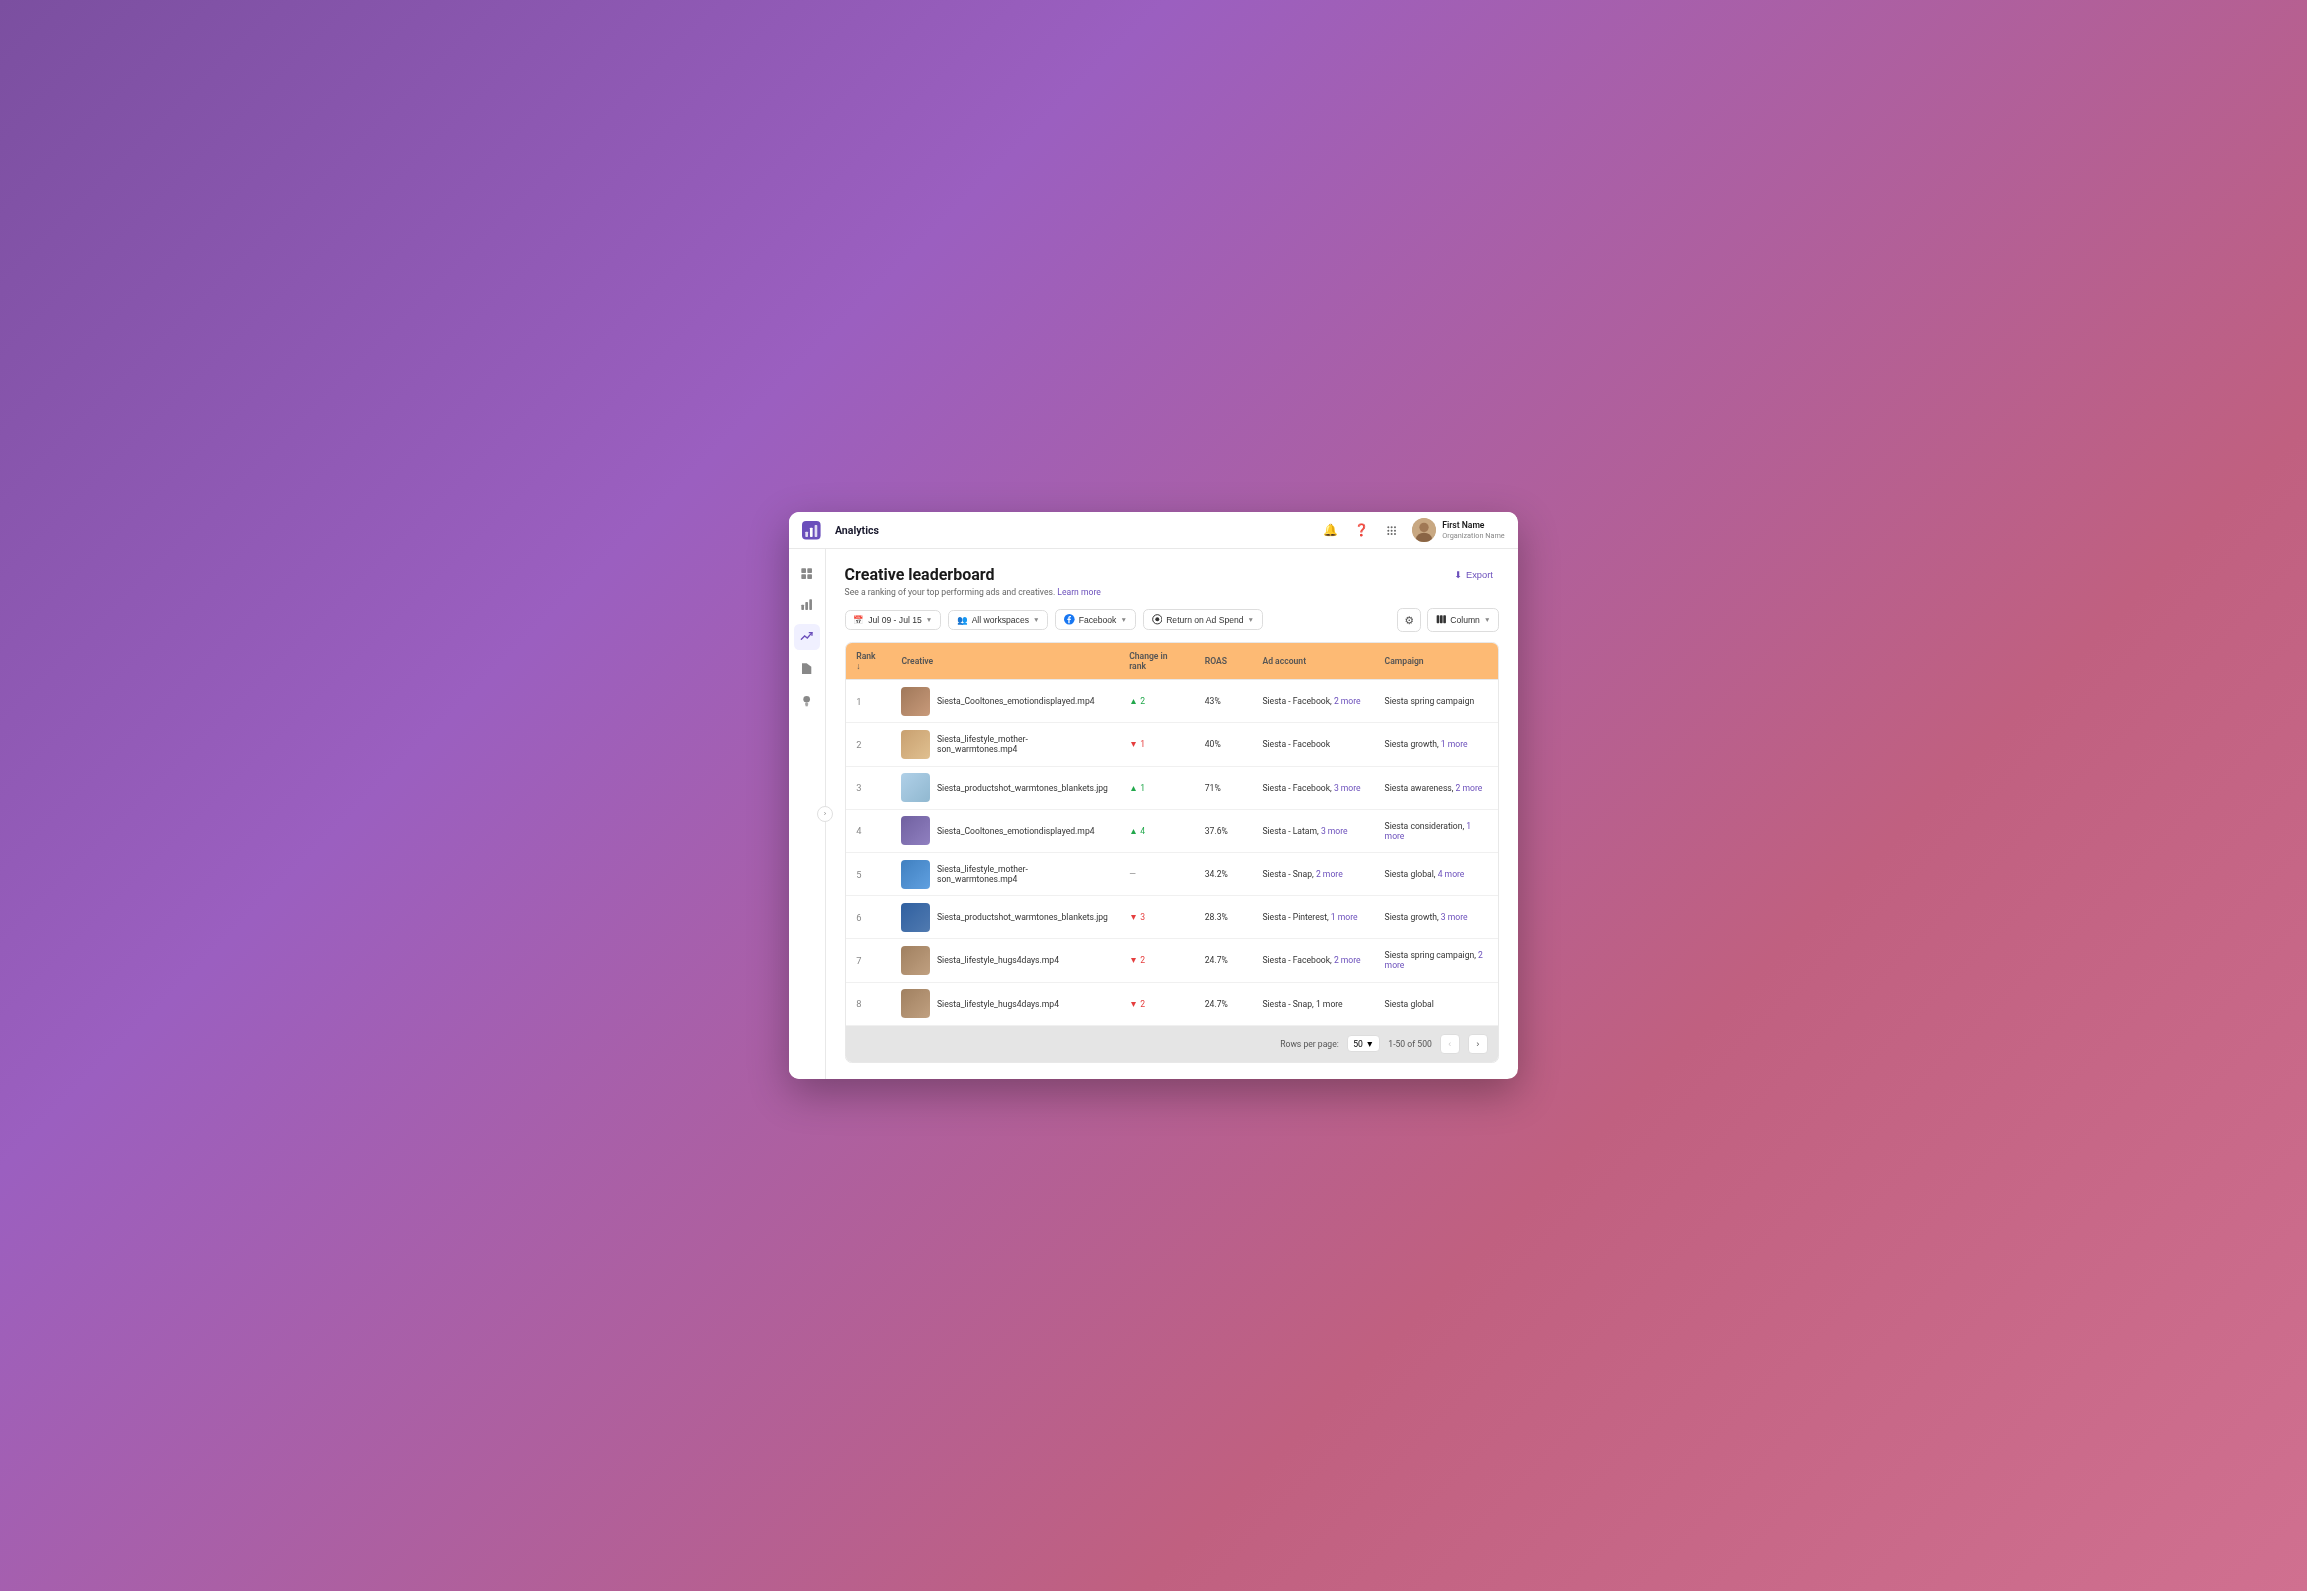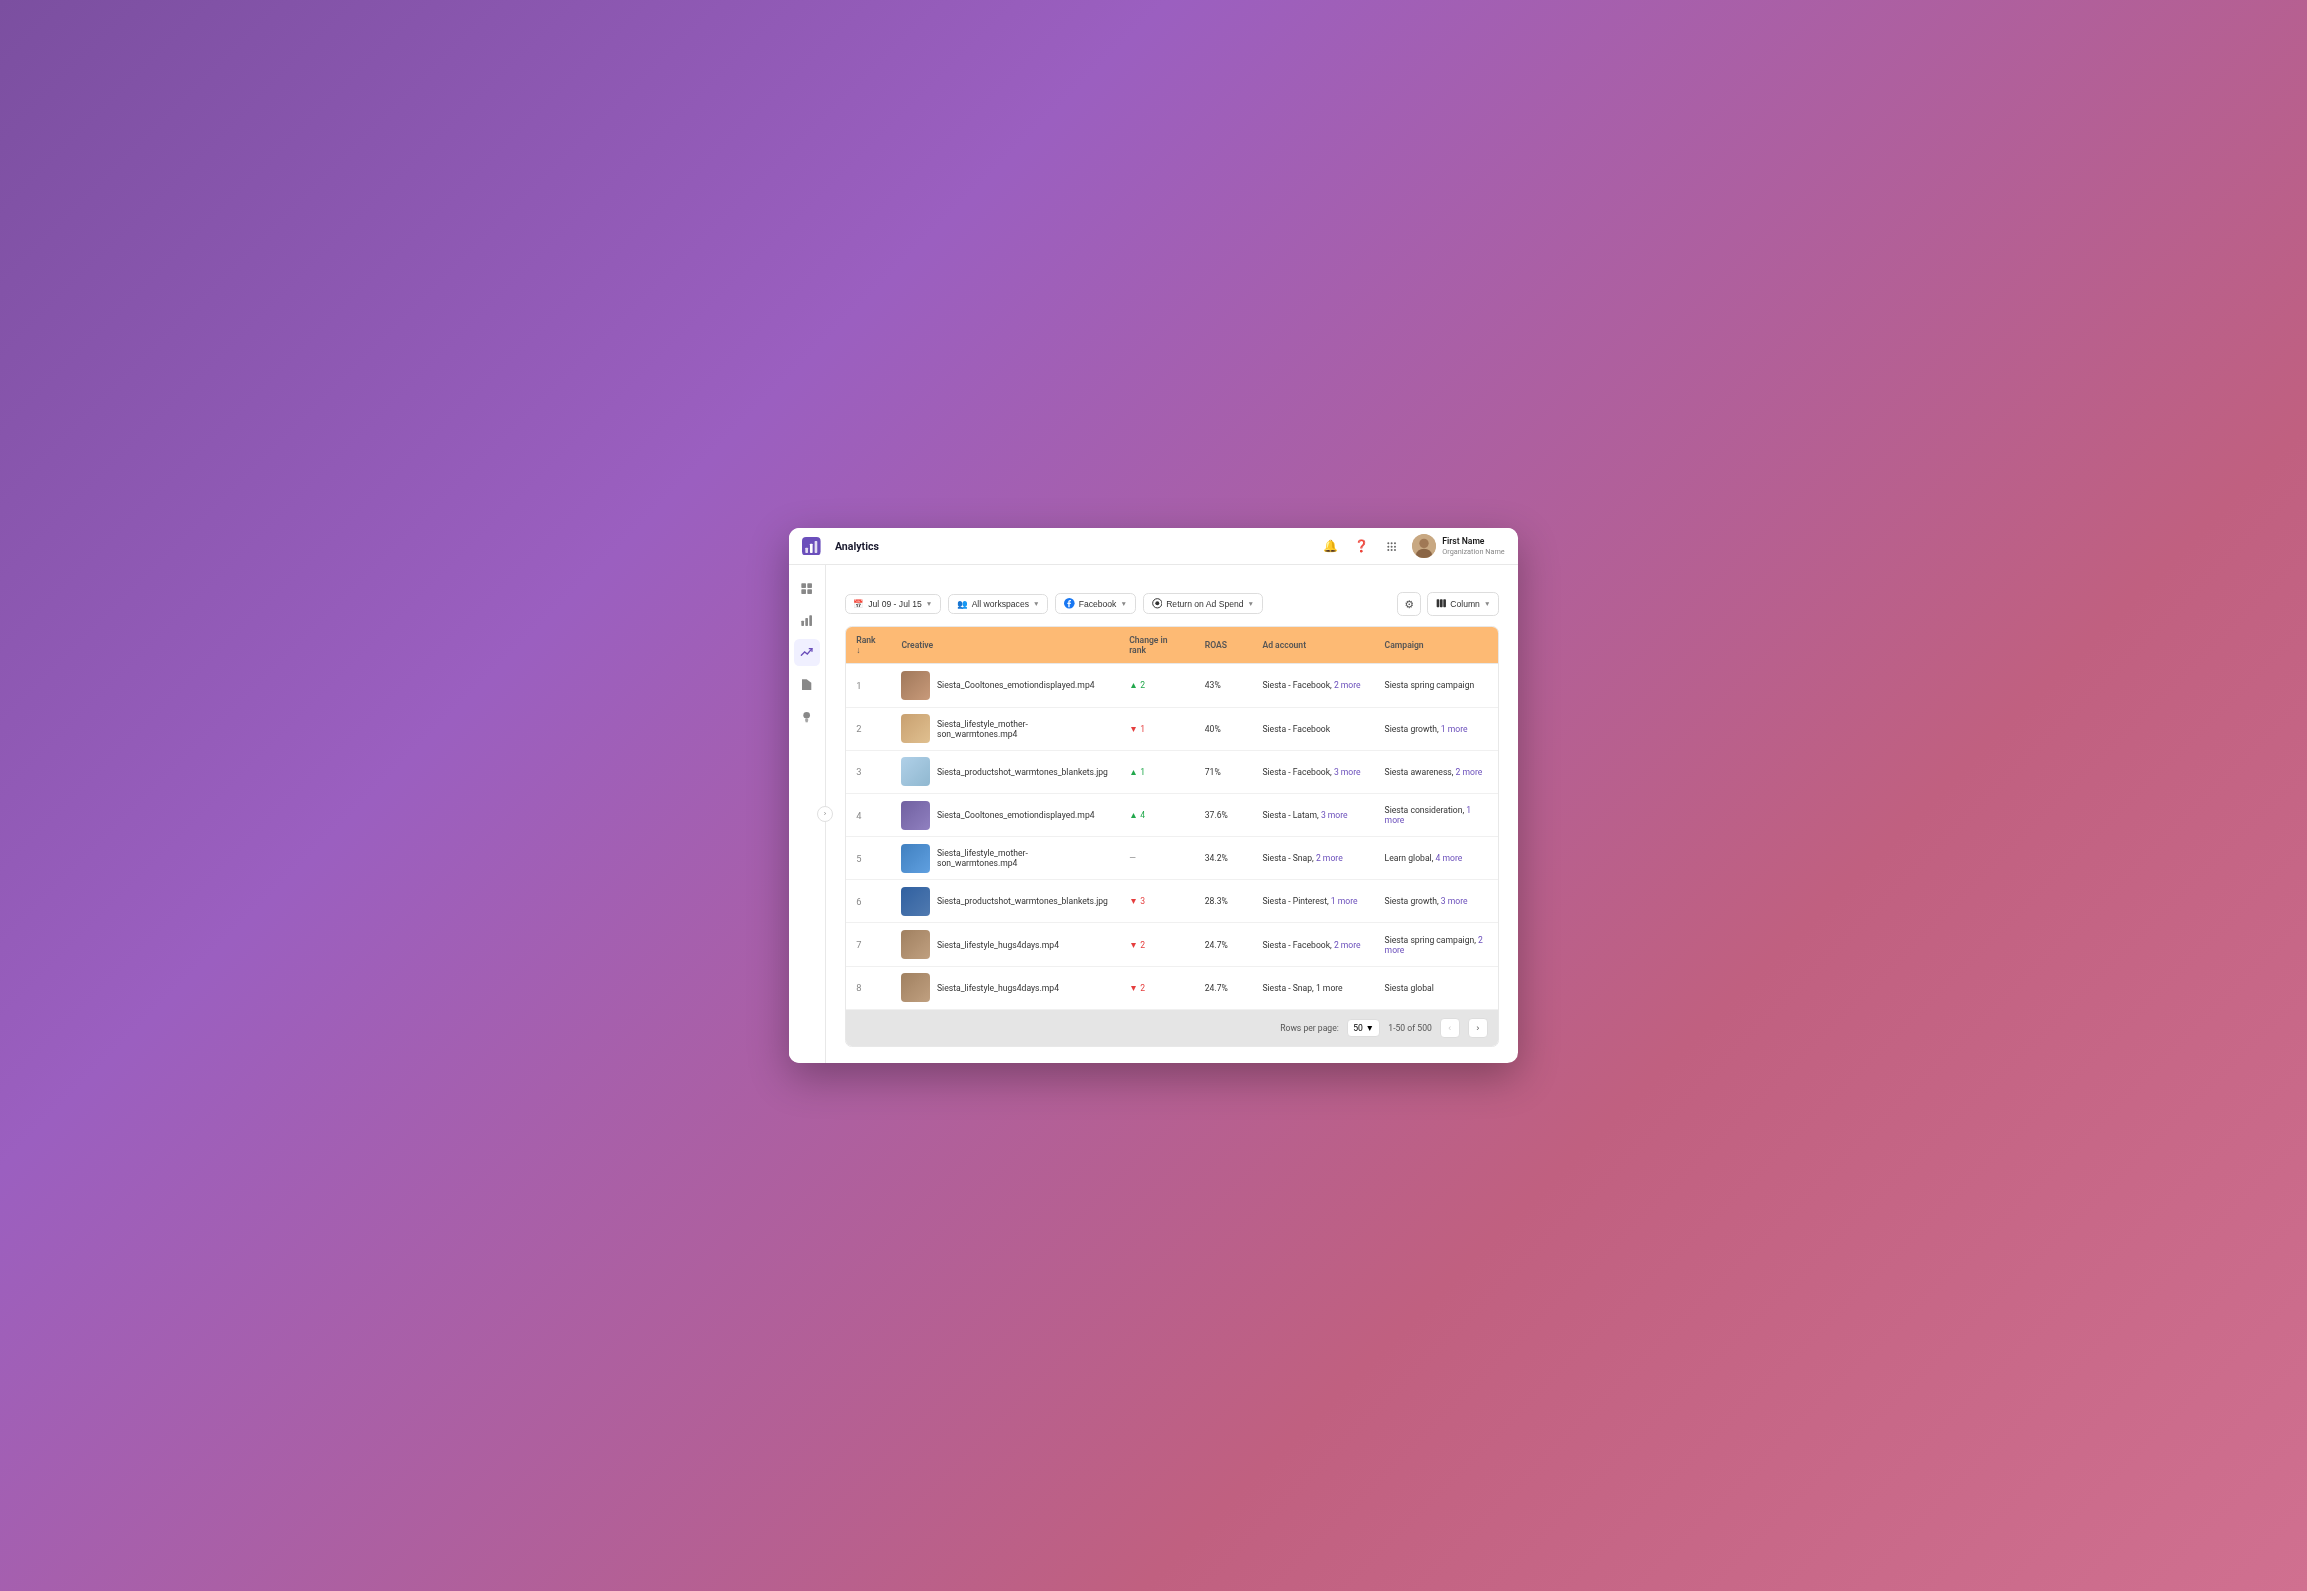--- a/index.html
+++ b/index.html
@@ -415,20 +415,33 @@
           <rect x="8" y="17" width="4" height="1.5" rx="0.75"></rect>
         </svg>
       </div>
       <div class="sidebar-toggle">
         <span>›</span>
       </div>
     </div>
 
     <div class="content">
 
+      <div class="page-header">
+        <div>
+          <h1 class="page-title">Creative leaderboard</h1>
+          <p class="page-subtitle">
+            <span>See a ranking of your top performing ads and creatives.</span>
+            <a href="#">Learn more</a>
+          </p>
+        </div>
+        <button class="export-btn">
+          <span>⬇</span>
+          <span>Export</span>
+        </button>
+      </div>
 
       <div class="filters">
         <button class="filter-btn">
           <span>📅</span>
           <span>Jul 09 - Jul 15</span>
           <span class="filter-chevron">▼</span>
         </button>
         <button class="filter-btn">
           <span>👥</span>
           <span>All workspaces</span>
@@ -545,21 +558,21 @@
                 <td><span class="rank-num">5</span></td>
                 <td>
       <div class="creative-cell">
         <div class="creative-thumb thumb-5"></div>
         <span class="creative-name">Siesta_lifestyle_mother-son_warmtones.mp4</span>
       </div>
                 </td>
                 <td><span class="change-neutral">—</span></td>
                 <td><span class="roas-val">34.2%</span></td>
                 <td><span>Siesta - Snap,</span> <a href="#" class="link-more">2 more</a></td>
-                <td><span>Learn global,</span> <a href="#" class="link-more">4 more</a></td>
+                <td><span>Siesta global,</span> <a href="#" class="link-more">4 more</a></td>
               </tr>
               <tr>
                 <td><span class="rank-num">6</span></td>
                 <td>
       <div class="creative-cell">
         <div class="creative-thumb thumb-6"></div>
         <span class="creative-name">Siesta_productshot_warmtones_blankets.jpg</span>
       </div>
                 </td>
                 <td>

